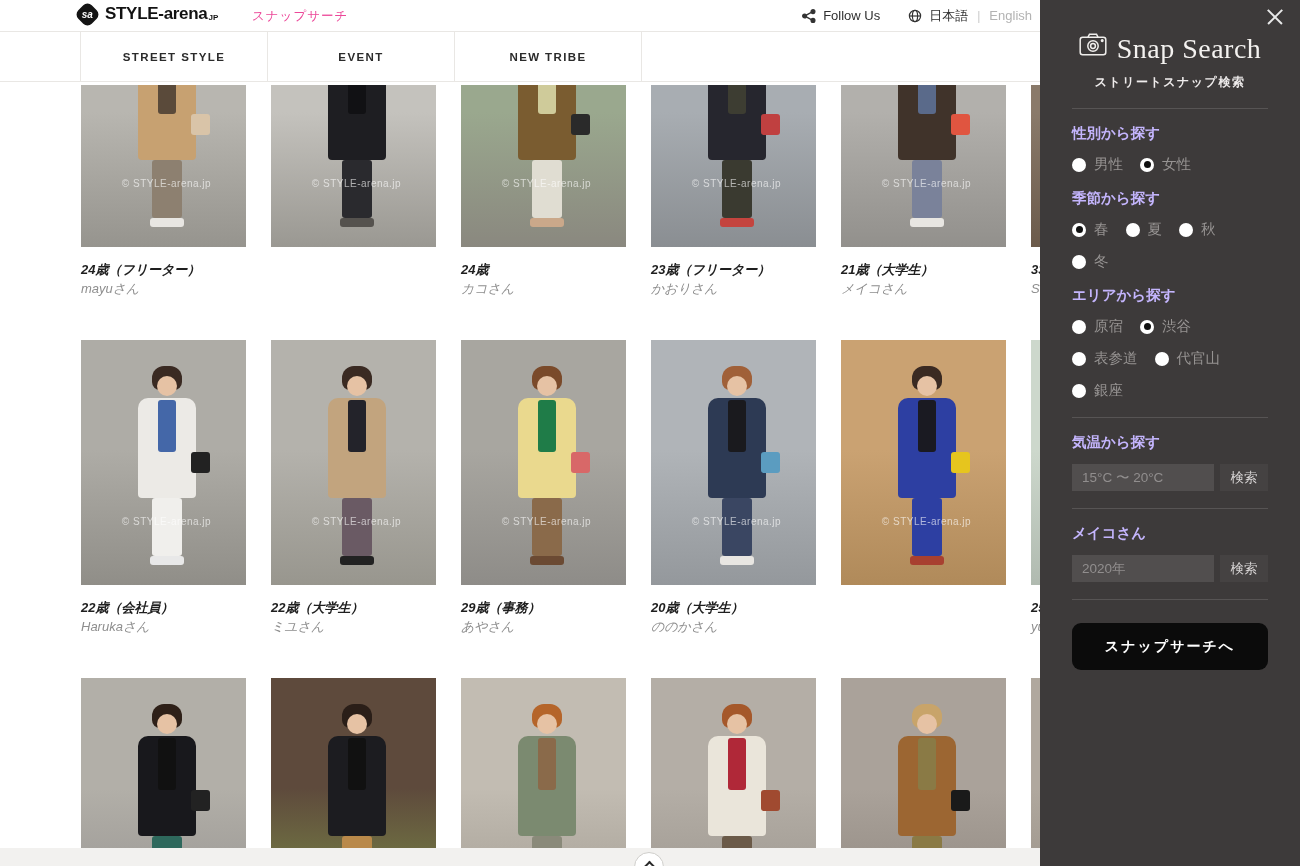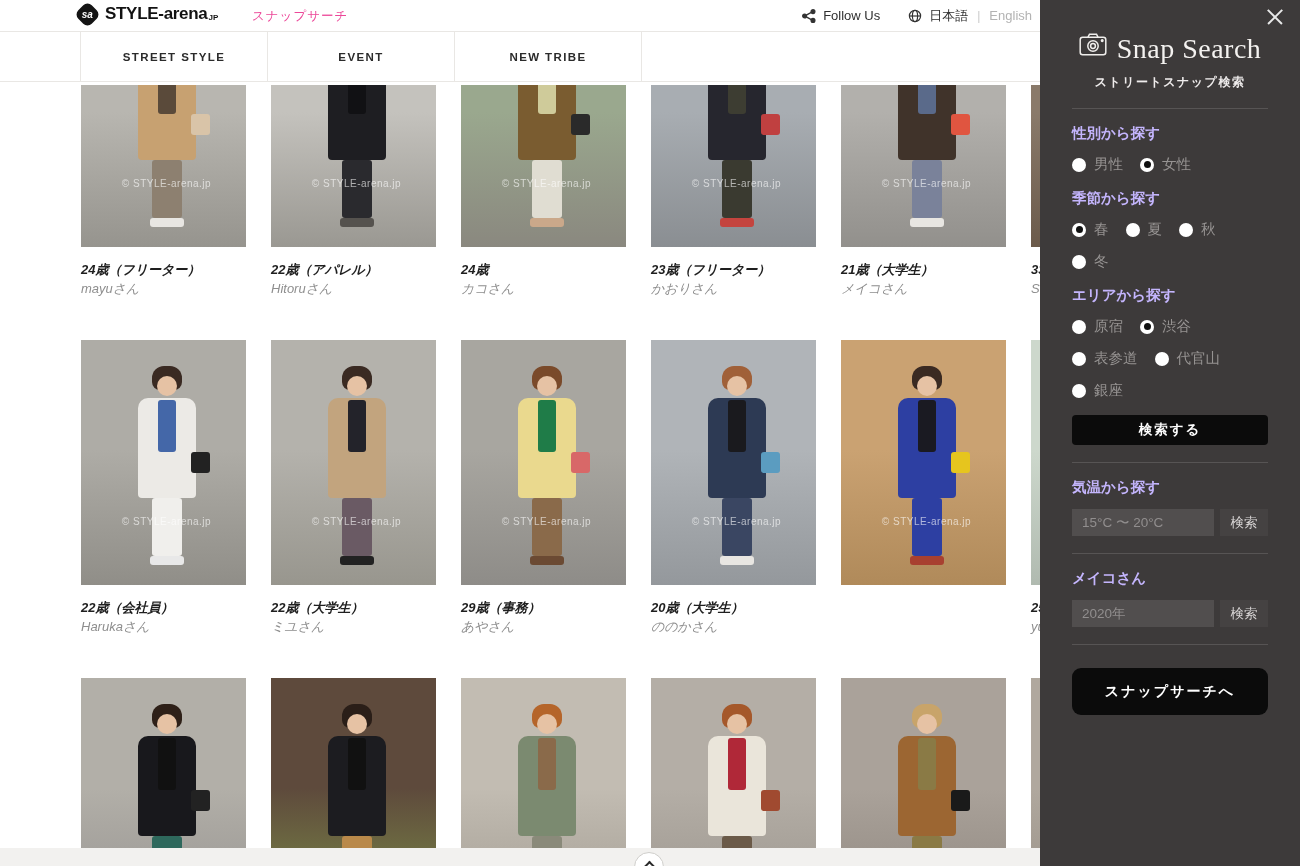--- a/index.html
+++ b/index.html
@@ -169,24 +169,20 @@
         <div class="photo-inner" style="background: linear-gradient(rgb(196, 194, 189) 0%, rgb(196, 194, 189) 45%, rgb(154, 152, 146) 100%);">
           <div class="person">
             <div class="p-coat" style="background: rgb(30, 30, 34);"></div>
             <div class="p-inner" style="background: rgb(17, 17, 20);"></div>
             <div class="p-legs" style="background: rgb(42, 42, 46);"></div>
             <div class="p-shoes" style="background: rgb(85, 82, 78);"></div>
           </div>
           <div class="watermark">© STYLE-arena.jp</div>
         </div>
       </div>
-      <div class="caption">
-        <div class="cap-age">22歳（アパレル）</div>
-        <div class="cap-name">Hitoruさん</div>
-      </div>
     </div>
     <div class="card">
       <div class="photo">
         <div class="photo-inner" style="background: linear-gradient(rgb(154, 168, 142) 0%, rgb(154, 168, 142) 45%, rgb(138, 136, 127) 100%);">
           <div class="person">
             <div class="p-coat" style="background: rgb(122, 92, 48);"></div>
             <div class="p-inner" style="background: rgb(207, 203, 154);"></div>
             <div class="p-legs" style="background: rgb(224, 221, 210);"></div>
             <div class="p-shoes" style="background: rgb(202, 168, 138);"></div>
             <div class="p-bag" style="background: rgb(42, 42, 42);"></div>
@@ -529,21 +525,20 @@
           <span class="rdot"></span>
           <span class="rlabel">代官山</span>
         </div>
         <div class="radio">
           <span class="rdot"></span>
           <span class="rlabel">銀座</span>
         </div>
       </div>
     </div>
 
-  <button class="btn-search">検索する</button>
   <div class="pdiv"></div>
 
   <div class="p-heading">気温から探す</div>
   <div class="inp-row">
     <input class="inp" placeholder="15°C 〜 20°C" style="">
     <button class="btn-mini">検索</button>
   </div>
   <div class="pdiv"></div>
 
   <div class="p-heading">メイコさん</div>

